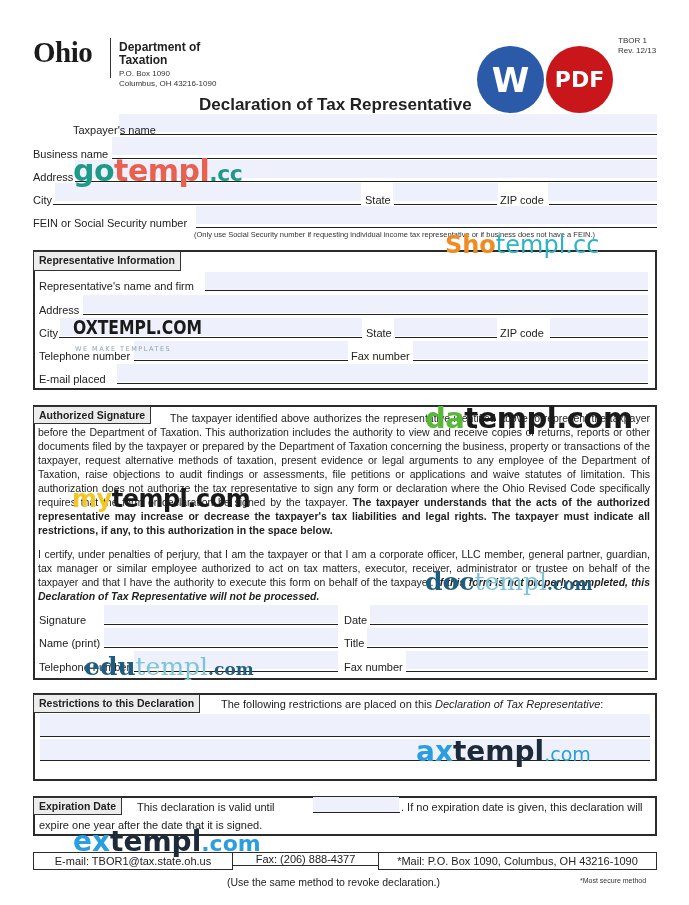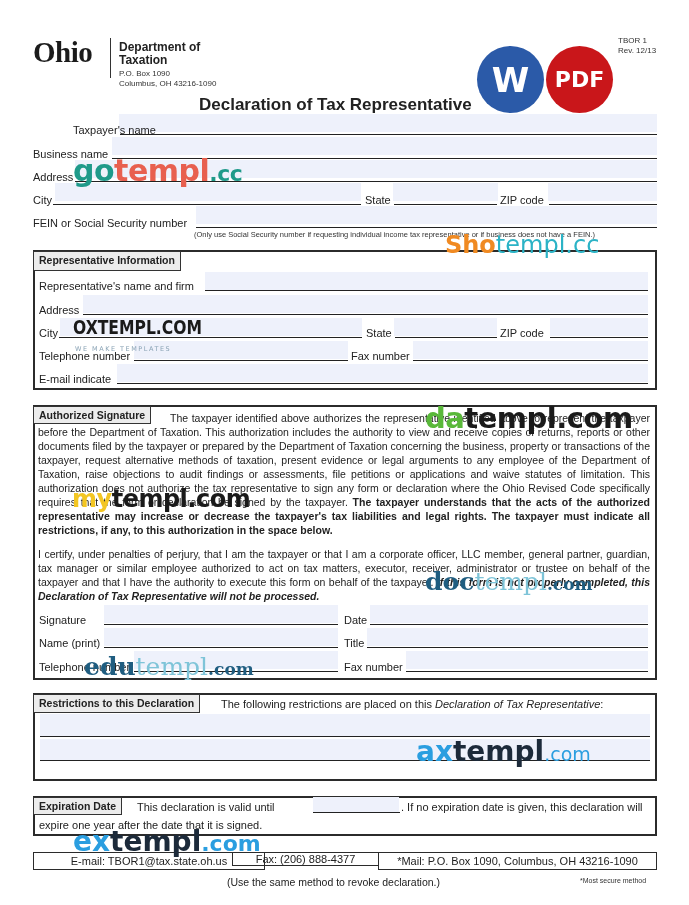--- a/index.html
+++ b/index.html
@@ -118,21 +118,21 @@
 <div class="abs field-line" style="left:550px; top:337px; width:98px;"></div>
 
 <div class="abs field-fill" style="left:134px; top:341px; width:214px; height:18px;"></div>
 <div class="abs field-label" style="left:39px; top:350px;">Telephone number</div>
 <div class="abs field-line" style="left:134px; top:360px; width:214px;"></div>
 <div class="abs field-fill" style="left:413px; top:341px; width:235px; height:18px;"></div>
 <div class="abs field-label" style="left:351px; top:350px;">Fax number</div>
 <div class="abs field-line" style="left:413px; top:360px; width:235px;"></div>
 
 <div class="abs field-fill" style="left:117px; top:364px; width:531px; height:18px;"></div>
-<div class="abs field-label" style="left:39px; top:373px;">E-mail indicate</div>
+<div class="abs field-label" style="left:39px; top:373px;">E-mail placed</div>
 <div class="abs field-line" style="left:117px; top:383px; width:531px;"></div>
 
 <div class="abs box" style="left:33px; top:405px; width:624px; height:275px;"></div>
 <div class="abs section-tag" style="left:33px; top:406px; height:18px;">Authorized Signature</div>
 
 <div class="abs para" style="left:38px; top:411px; width:612px; text-indent:132px;">
   <span>The taxpayer identified above authorizes the representative identified above to represent the taxpayer before the Department of Taxation. This authorization includes the authority to view and receive copies of returns, reports or other documents filed by the taxpayer or prepared by the Department of Taxation concerning the business, property or transactions of the taxpayer, request alternative methods of taxation, present evidence or legal arguments to any employee of the Department of Taxation, raise objections to audit findings or assessments, file petitions or applications and waive statutes of limitation. This authorization does not authorize the tax representative to sign any form or declaration where the Ohio Revised Code specifically requires that the form or declaration be signed by the taxpayer.</span>
   <b>The taxpayer understands that the acts of the authorized representative may increase or decrease the taxpayer's tax liabilities and legal rights. The taxpayer must indicate all restrictions, if any, to this authorization in the space below.</b>
 </div>
 
@@ -175,21 +175,21 @@
 <div class="abs box" style="left:33px; top:796px; width:624px; height:40px;"></div>
 <div class="abs section-tag" style="left:33px; top:797px; height:18px;">Expiration Date</div>
 <div class="abs" style="left:137px; top:801px; font-size:11px; white-space:nowrap;">
   <span>This declaration is valid until</span>
 </div>
 <div class="abs field-fill" style="left:313px; top:797px; width:86px; height:16px;"></div>
 <div class="abs field-line" style="left:313px; top:812px; width:87px;"></div>
 <div class="abs" style="left:401px; top:801px; font-size:11px; white-space:nowrap;text-align:right;">. If no expiration date is given, this declaration will</div>
 <div class="abs" style="left:39px; top:819px; font-size:11px; white-space:nowrap;">expire one year after the date that it is signed.</div>
 
-<div class="abs footer-cell" style="left:33px; top:852px; width:232px; height:18px;">
+<div class="abs footer-cell" style="left:33px; top:852px; width:200px; height:18px;">
     <span>E-mail: TBOR1@tax.state.oh.us</span>
   </div>
 <div class="abs footer-cell" style="left:232px; top:852px; width:147px; height:14px;">
     <span>Fax: (206) 888-4377</span>
   </div>
 <div class="abs footer-cell" style="left:378px; top:852px; width:279px; height:18px;">
     <span>*Mail: P.O. Box 1090, Columbus, OH 43216-1090</span>
   </div>
 <div class="abs footer-note" style="left:227px; top:876px;">(Use the same method to revoke declaration.)</div>
 <div class="abs footer-small" style="left:580px; top:877px;">*Most secure method</div>

